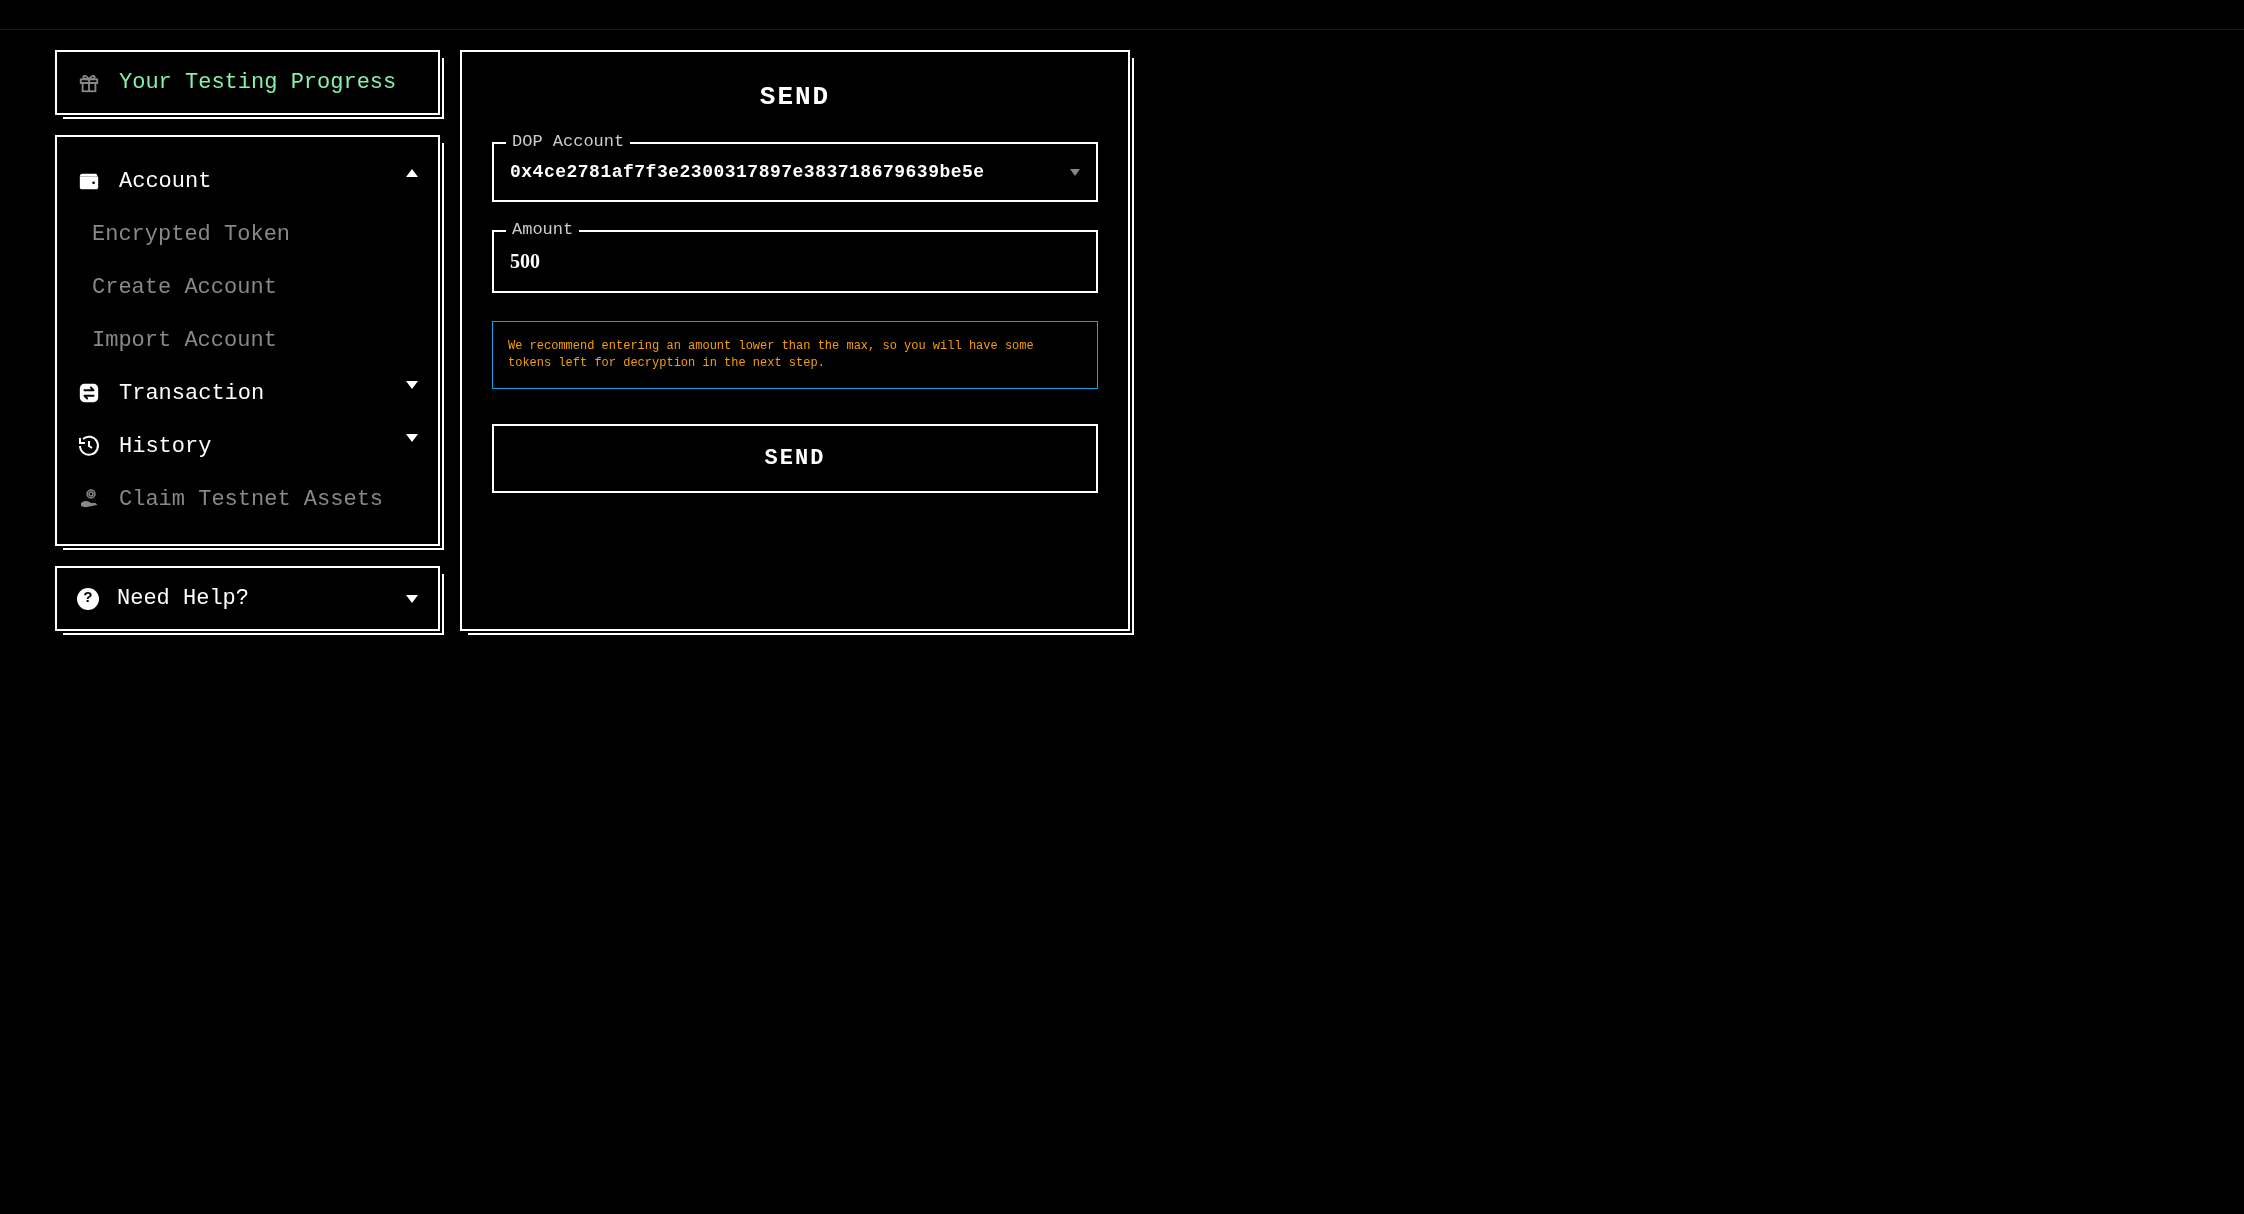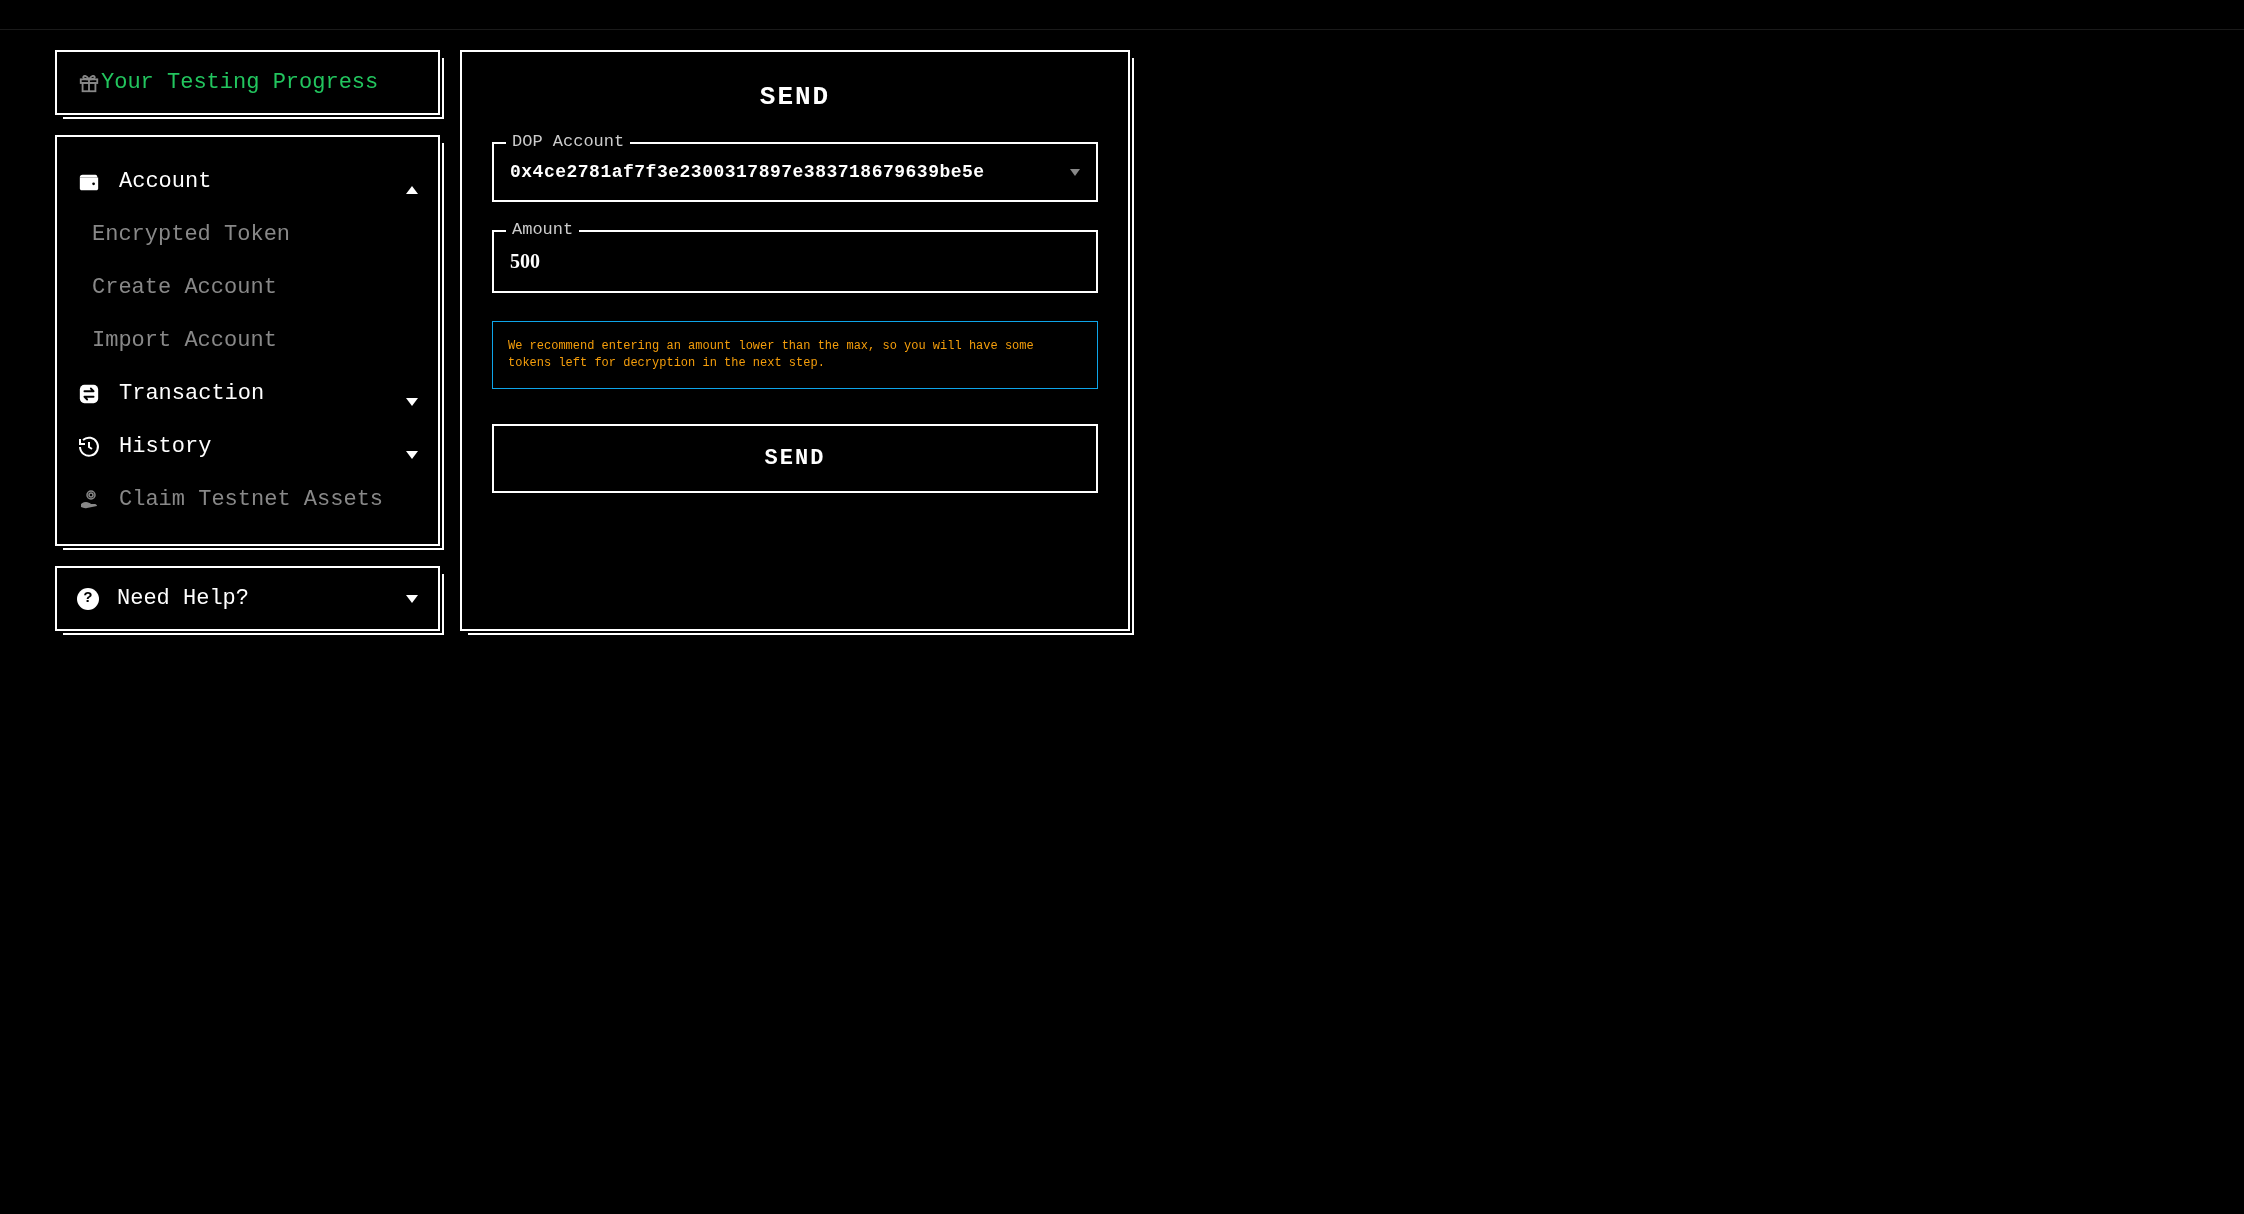--- a/index.html
+++ b/index.html
@@ -39,29 +39,30 @@
       border-right: 2px solid #fff;
       border-bottom: 2px solid #fff;
       z-index: -1;
     }
     .progress-panel {
       padding: 18px 20px;
     }
     .progress-item {
       display: flex;
       align-items: center;
-      color: #22c55e;
+      gap: 18px;
+      color: #86efac;
       font-size: 22px;
     }
     .nav-panel {
       padding: 18px 0;
     }
     .nav-item {
       display: flex;
-      align-items: flex-end;
+      align-items: flex-start;
       padding: 14px 20px;
       gap: 18px;
       font-size: 22px;
       cursor: pointer;
     }
     .nav-item-label {
       flex: 1;
     }
     .nav-sub-item {
       padding: 14px 20px 14px 35px;

